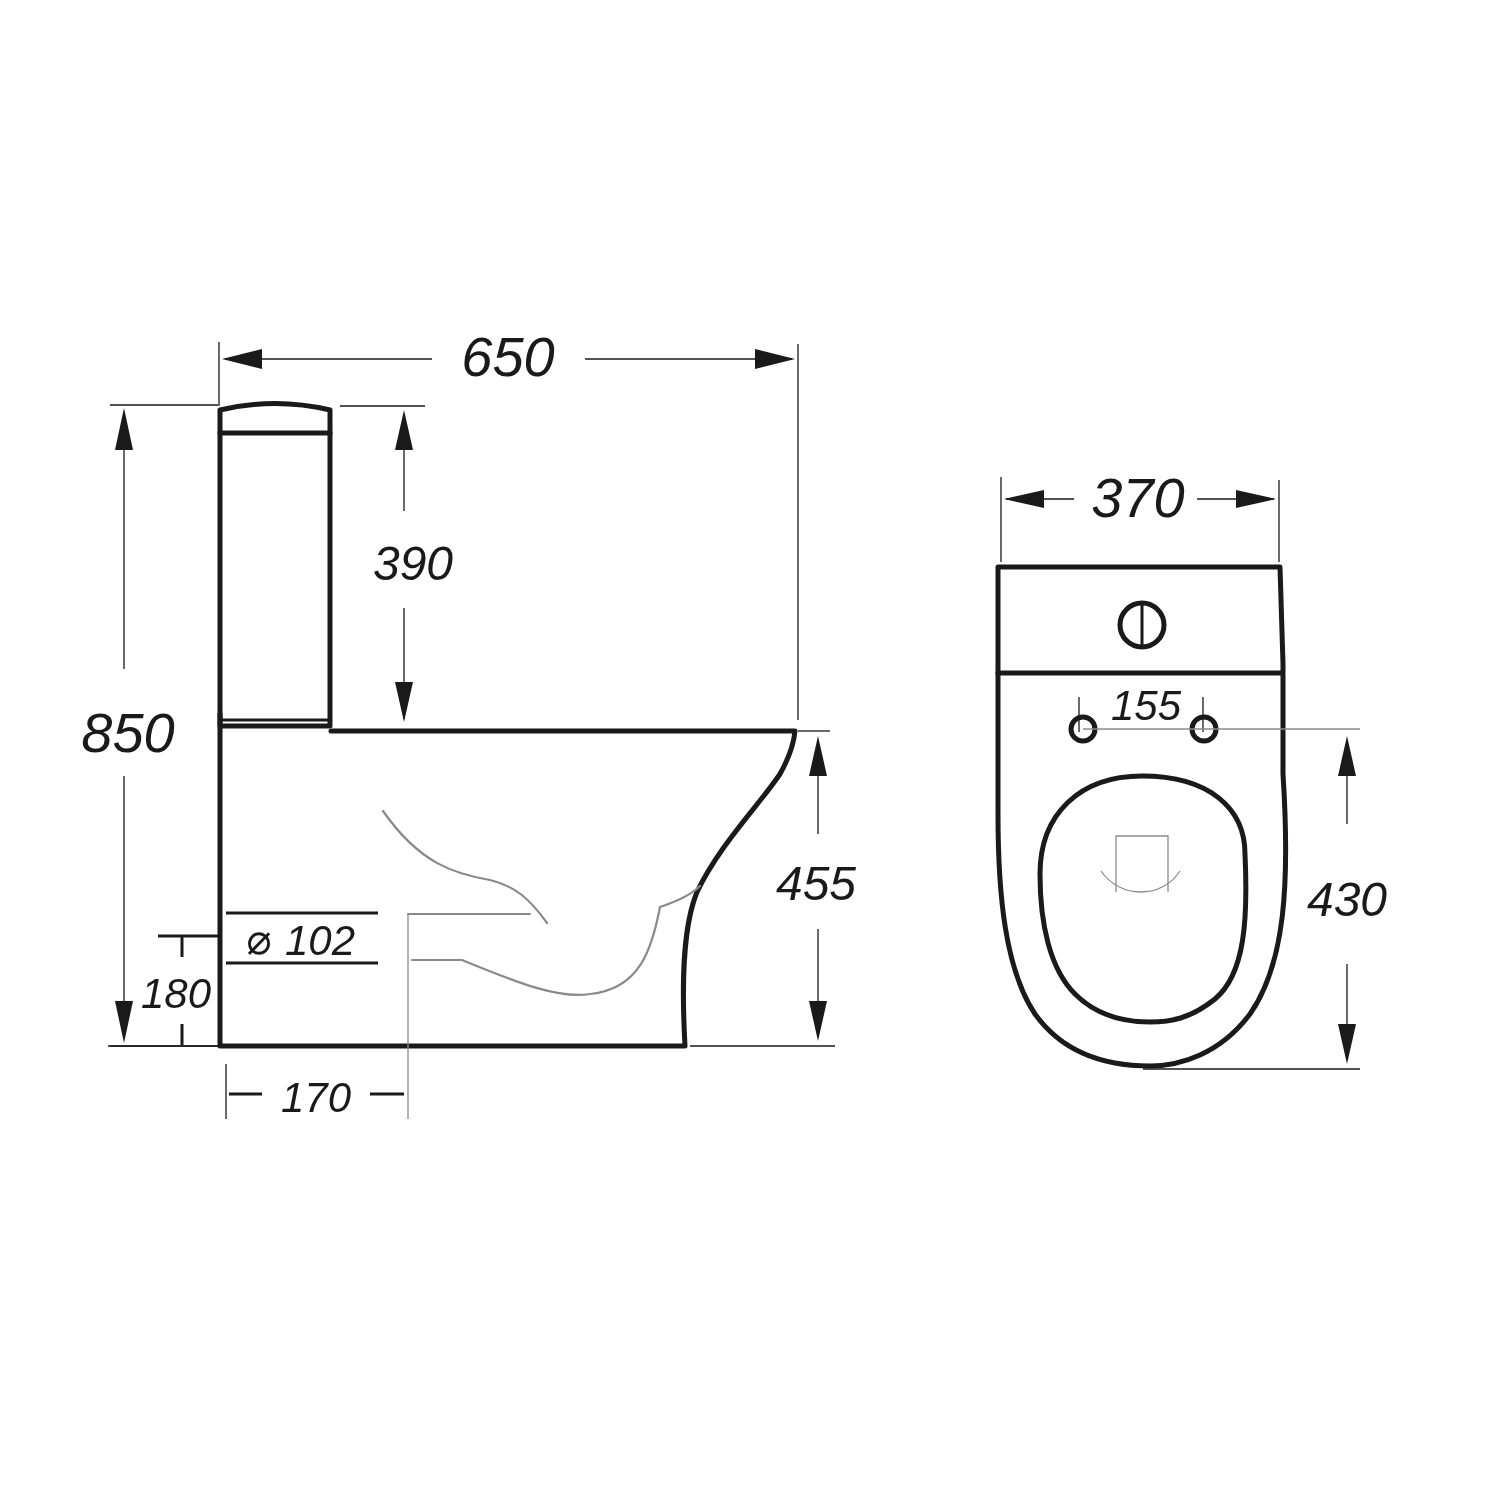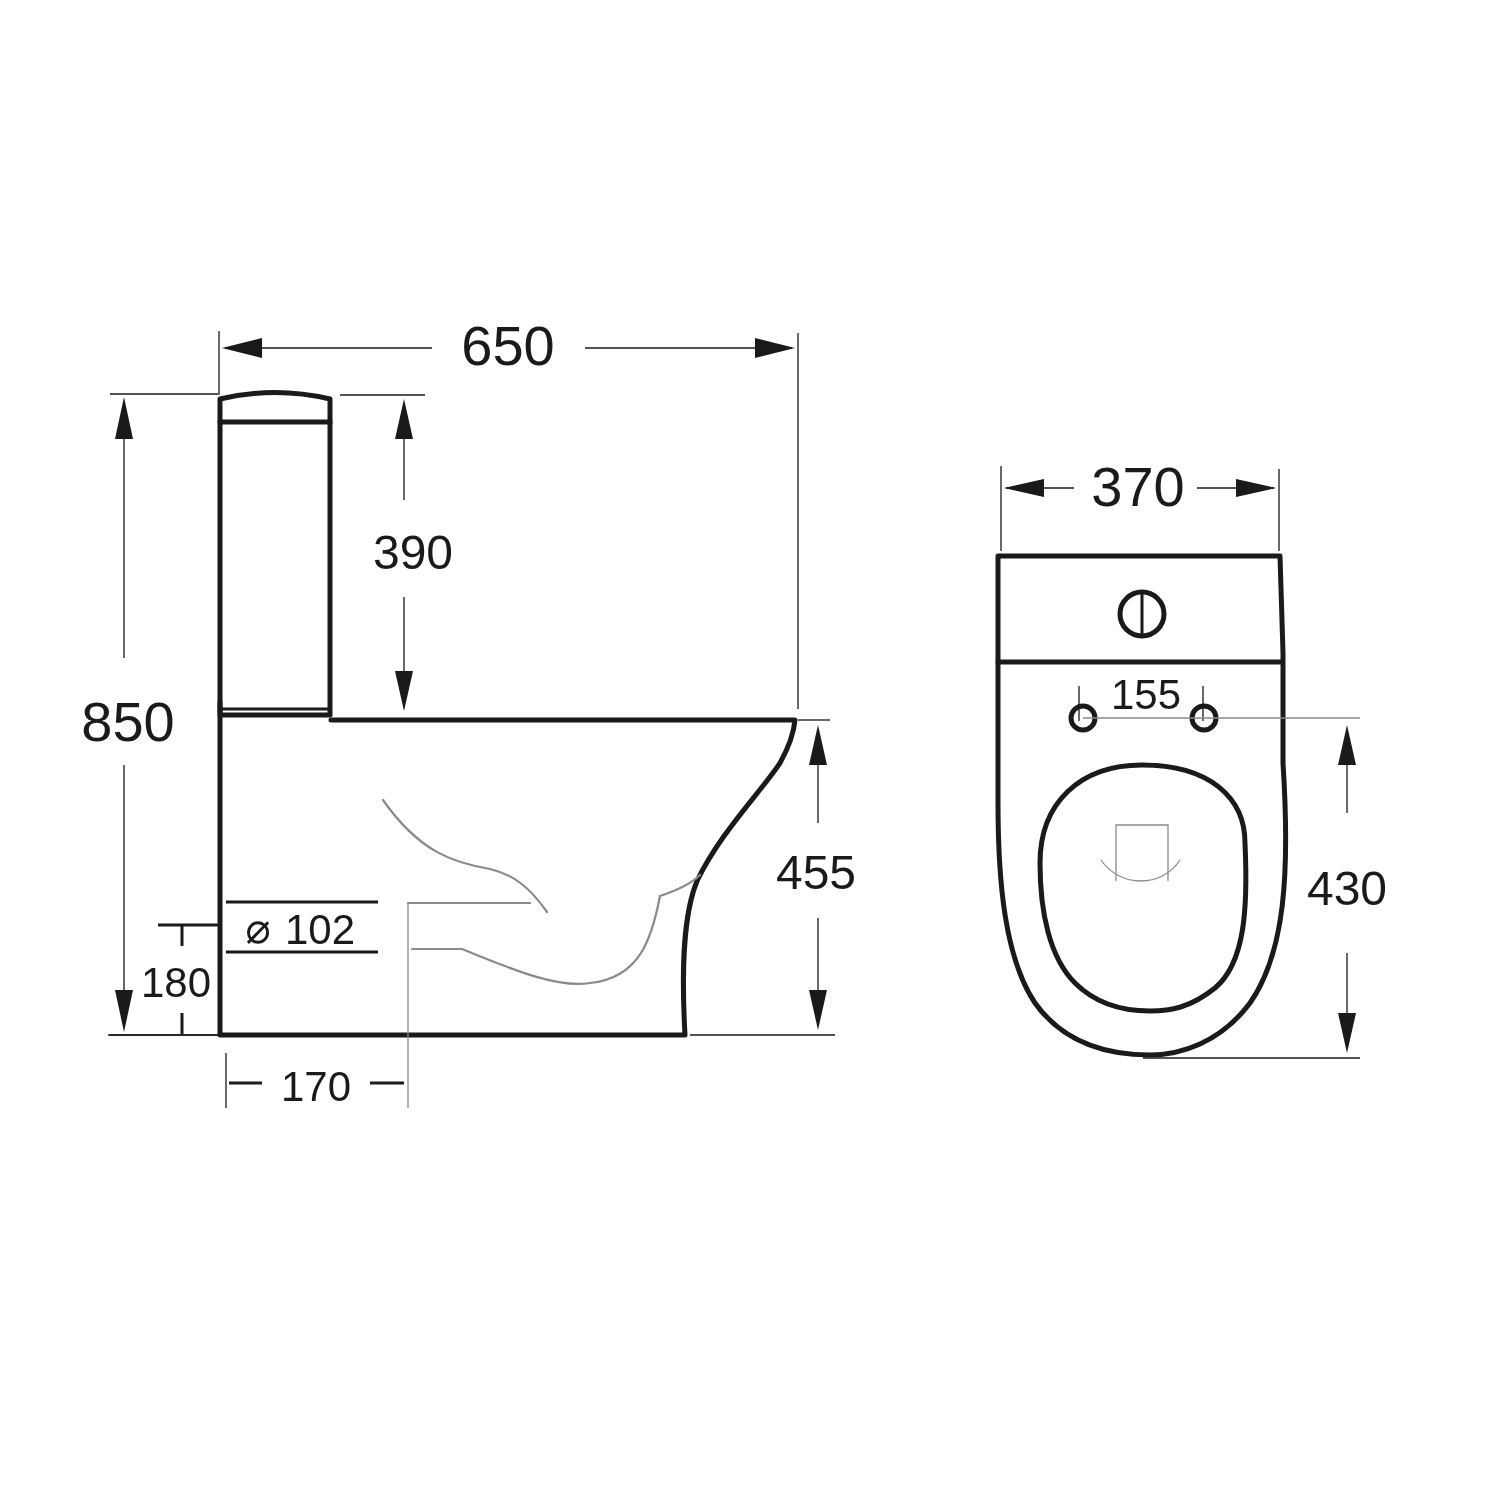--- a/index.html
+++ b/index.html
@@ -1,17 +1,17 @@
 <!DOCTYPE html>
 <html><head>
 <meta charset="utf-8">
 <style>
   html, body { margin: 0; padding: 0; background: #ffffff; }
   body { width: 1500px; height: 1500px; overflow: hidden; }
-  #canvas { position: absolute; left: 0; top: 3px; width: 1500px; height: 1228px; }
+  #canvas { position: absolute; left: 0; top: 14px; width: 1500px; height: 1228px; font-style: italic; }
   svg text { font-family: "Liberation Sans", "DejaVu Sans", sans-serif; fill: #1a1a1a; }
   .thick { stroke: #1a1a1a; stroke-width: 5; fill: none; stroke-linejoin: round; stroke-linecap: round; }
   .med { stroke: #1a1a1a; stroke-width: 3; fill: none; }
   .thin { stroke: #1a1a1a; stroke-width: 1.3; fill: none; }
   .gray { stroke: #8a8a8a; stroke-width: 2.2; fill: none; stroke-linecap: round; }
   .grayThin { stroke: #8a8a8a; stroke-width: 1.3; fill: none; }
   .arrow { fill: #1a1a1a; stroke: none; }
   .lbl-big { font-size: 56px; }
   .lbl-mid { font-size: 48px; }
   .lbl-sm { font-size: 42px; }

